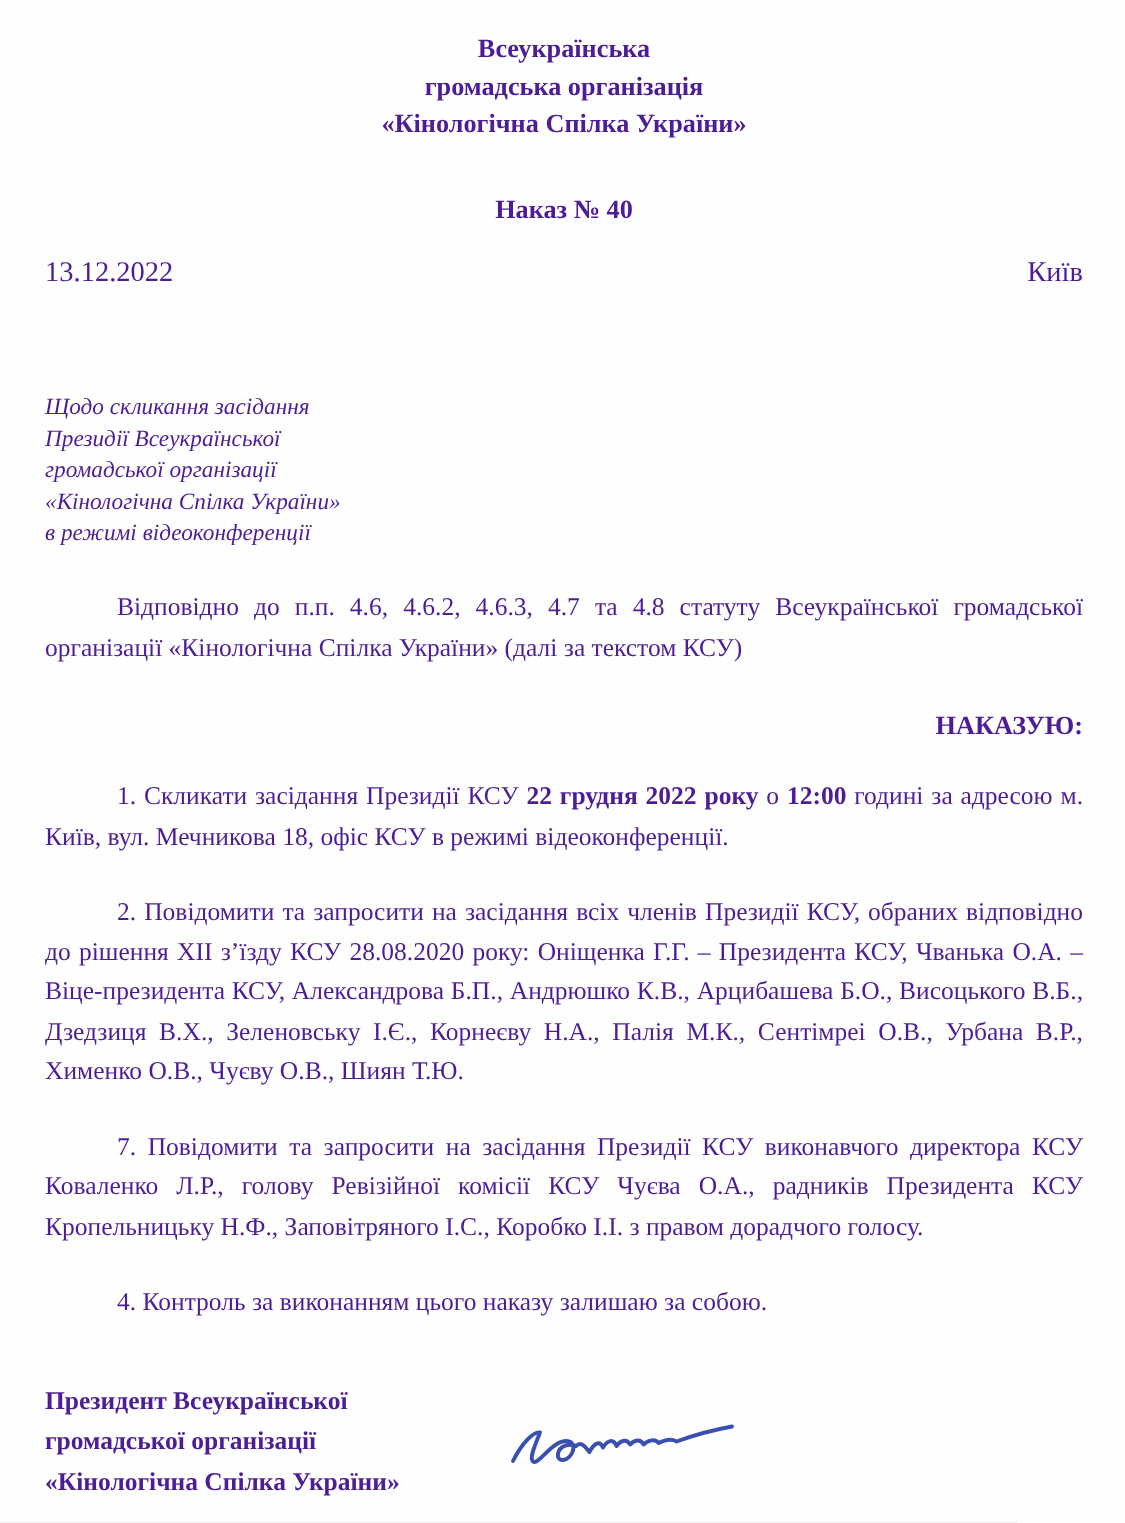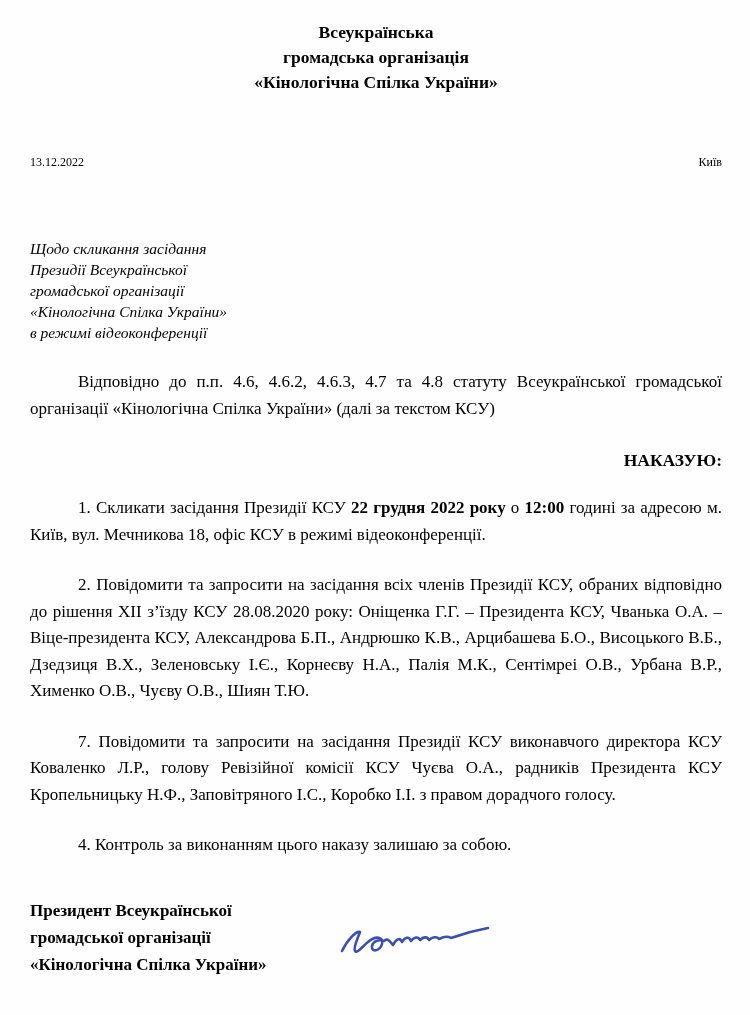--- a/index.html
+++ b/index.html
@@ -2,43 +2,43 @@
 <html><head>
 <meta charset="utf-8">
 <style>
   html, body { margin: 0; padding: 0; background: #e8e8e8; }
   .page {
     position: relative;
     width: 750px;
     height: 1015px;
     margin: 0 auto;
     background: #fefefe;
-    color: #000000;
+    color: #4c1d95;
     font-family: "Liberation Serif", serif;
     box-sizing: border-box;
     padding: 20px 28px 0 30px;
     overflow: hidden;
   }
   .org-header {
     text-align: center;
     font-weight: bold;
     font-size: 17.5px;
     line-height: 25px;
   }
   .order-title {
     text-align: center;
     font-weight: bold;
     font-size: 17.5px;
     margin-top: 34px;
   }
   .date-city-row {
     display: flex;
     justify-content: space-between;
-    font-size: 12px;
-    margin-top: 60px;
+    font-size: 19px;
+    margin-top: 21px;
   }
   .subject-block {
     margin-top: 68px;
     font-style: italic;
     font-size: 15.5px;
     line-height: 21px;
     width: 340px;
   }
   .para {
     font-size: 17px;
@@ -84,20 +84,21 @@
 <body>
 
 <div class="page">
 
   <div class="org-header">
     <div>Всеукраїнська</div>
     <div>громадська організація</div>
     <div>«Кінологічна Спілка України»</div>
   </div>
 
+  <div class="order-title">Наказ № 40</div>
 
   <div class="date-city-row">
     <span>13.12.2022</span>
     <span>Київ</span>
   </div>
 
   <div class="subject-block">
     <div>Щодо скликання засідання</div>
     <div>Президії Всеукраїнської</div>
     <div>громадської організації</div>

